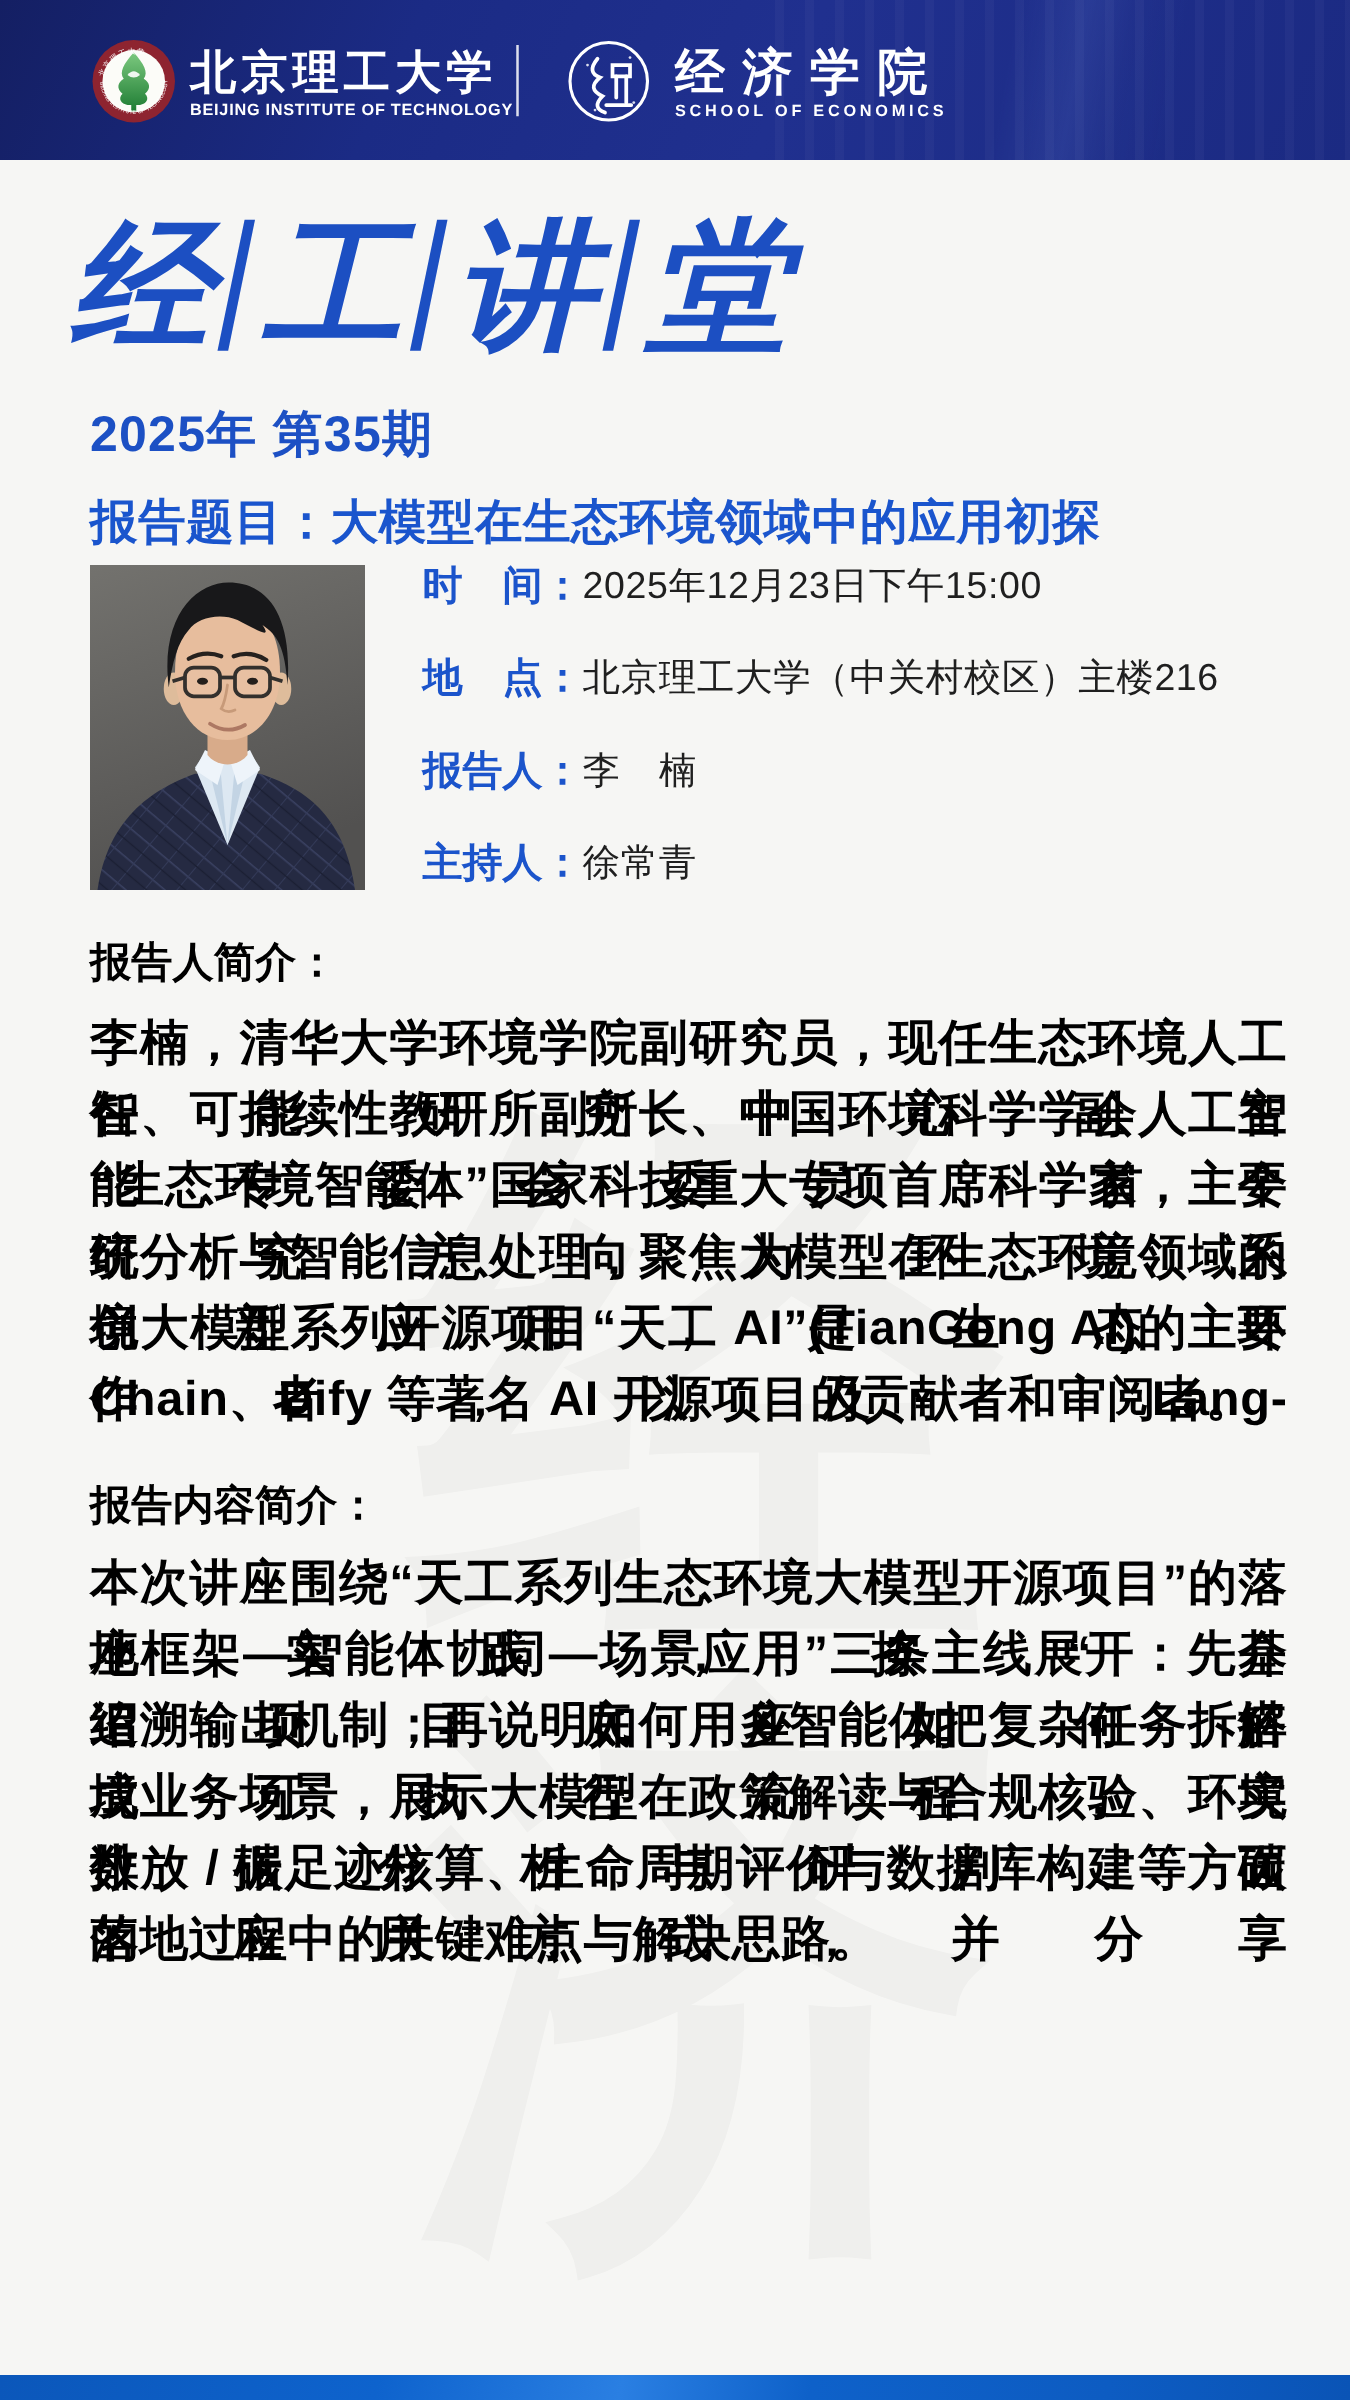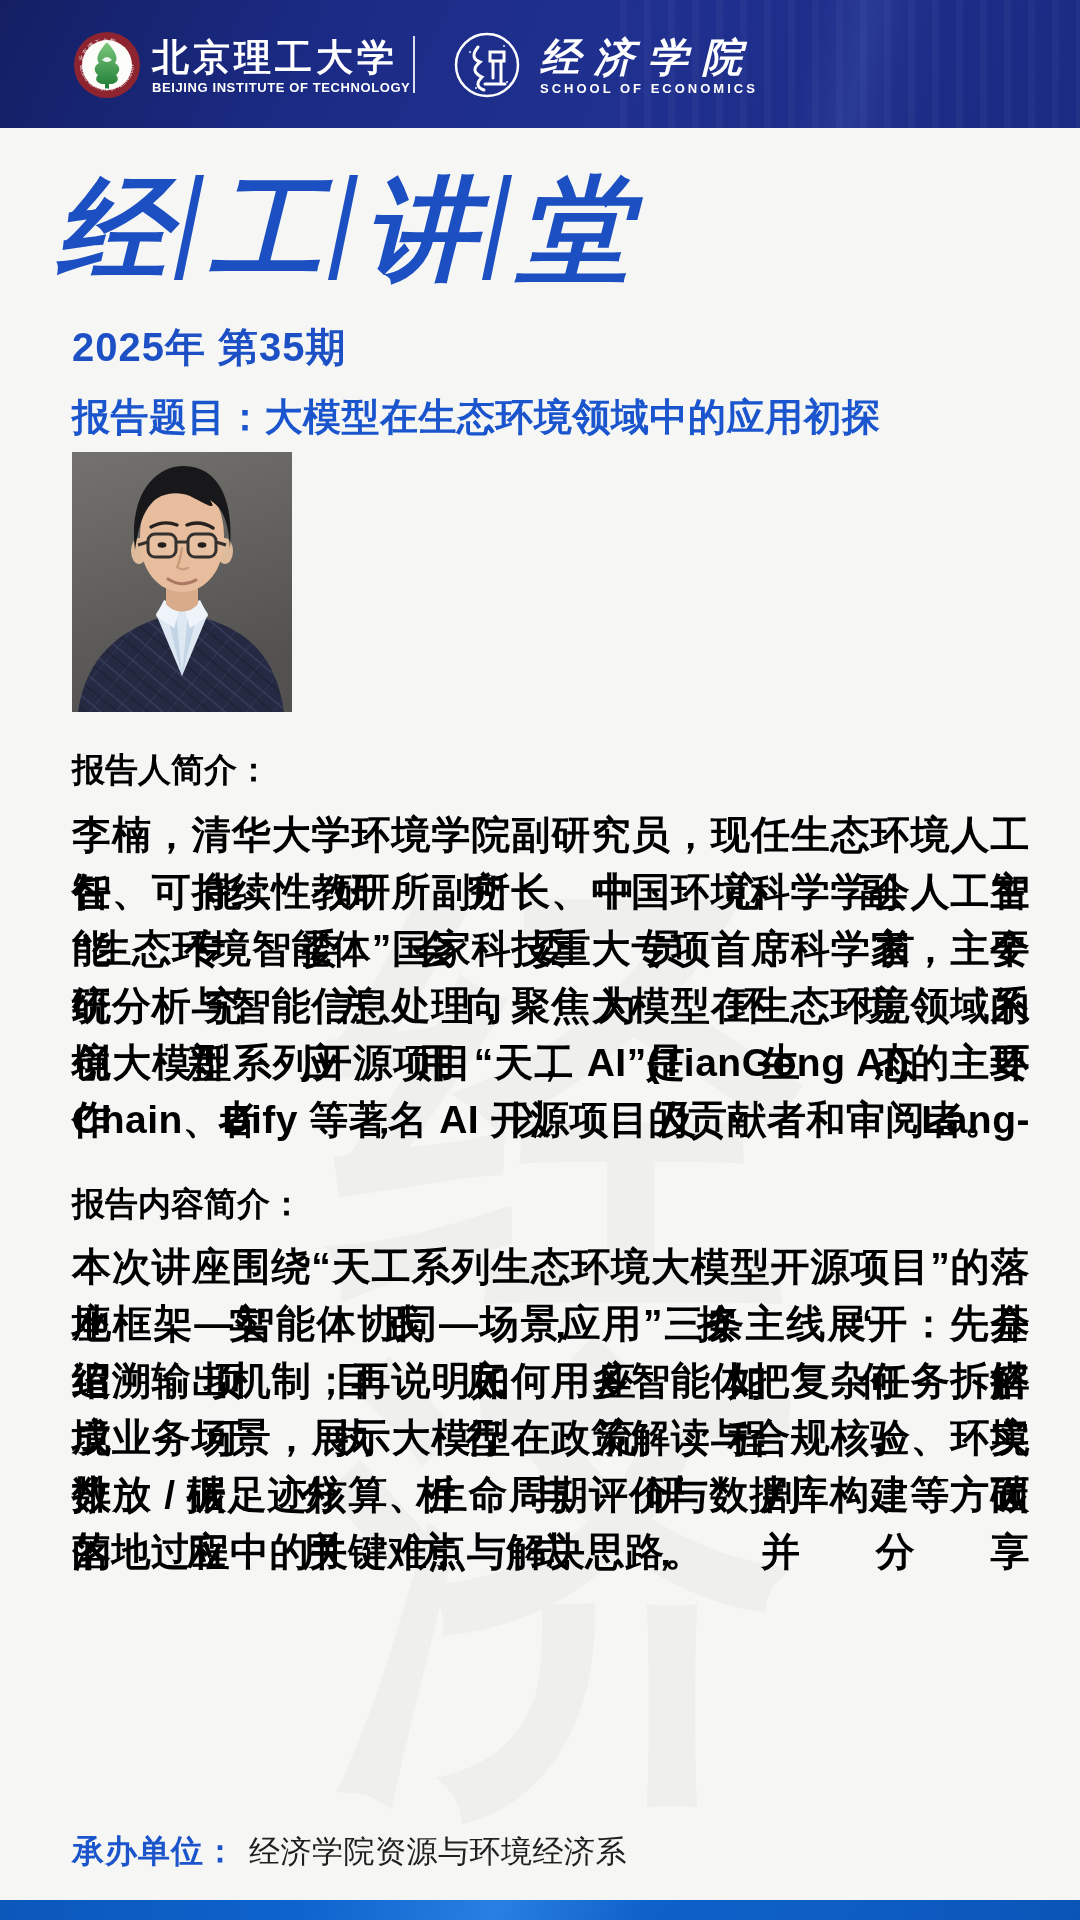--- a/index.html
+++ b/index.html
@@ -14,21 +14,21 @@
          repeating-linear-gradient(90deg,rgba(255,255,255,0.045) 0 7px,transparent 7px 24px);
        opacity:.75;}
   .hdr-emblem{position:absolute;left:72px;top:30px;width:70px;height:70px;}
   .hdr-seal{position:absolute;left:452px;top:30px;width:70px;height:70px;}
   .hdr-divider{position:absolute;left:413px;top:36px;width:2px;height:57px;background:rgba(255,255,255,0.85);}
   .uni-cn{position:absolute;left:152px;top:33px;color:#fff;font-size:37px;font-weight:700;
           letter-spacing:4px;font-family:"Liberation Serif","DejaVu Serif",serif;white-space:nowrap;}
   .uni-en{position:absolute;left:152px;top:80px;color:#fff;font-size:13px;font-weight:700;
           letter-spacing:0.6px;white-space:nowrap;}
   .sch-cn{position:absolute;left:540px;top:30px;color:#fff;font-size:40px;font-weight:700;
-          letter-spacing:14px;font-family:"Liberation Serif","DejaVu Serif",serif;font-style:italic;white-space:nowrap;}
+          letter-spacing:14px;font-family:"Liberation Serif","DejaVu Serif",serif;white-space:nowrap;}
   .sch-en{position:absolute;left:540px;top:81px;color:#fff;font-size:13px;font-weight:700;
           letter-spacing:3px;white-space:nowrap;}
   
   .watermark{position:absolute;left:330px;top:880px;width:900px;height:980px;
              font-size:470px;line-height:470px;font-weight:700;color:rgba(40,40,45,0.030);
              font-family:"Liberation Serif","DejaVu Serif",serif;pointer-events:none;z-index:0;}
   
   .series-title{position:absolute;left:56px;top:150px;height:160px;display:flex;align-items:center;
                 color:#1c4fc2;z-index:2;}
   .t-char{font-size:112px;font-weight:700;font-family:"Liberation Serif","DejaVu Serif",serif;
@@ -174,20 +174,38 @@
       <line x1="144" y1="90" x2="154" y2="93"></line>
     </g>
 
     <ellipse cx="90" cy="93" rx="4.4" ry="2.8" fill="#241f1c"></ellipse>
     <ellipse cx="130" cy="93" rx="4.4" ry="2.8" fill="#241f1c"></ellipse>
 
     <path d="M110 96 q-2 14 -5 19 q5 4 11 1" stroke="#c79a79" stroke-width="2.2" fill="none" stroke-linecap="round"></path>
     <path d="M96 127 q14 9 28 1" stroke="#ad7863" stroke-width="3" fill="none" stroke-linecap="round"></path>
   </svg>
 
+  <div class="info">
+    <div class="info-row">
+      <span class="info-label">时　间：</span>
+      <span class="info-value">2025年12月23日下午15:00</span>
+    </div>
+    <div class="info-row">
+      <span class="info-label">地　点：</span>
+      <span class="info-value">北京理工大学（中关村校区）主楼216</span>
+    </div>
+    <div class="info-row">
+      <span class="info-label">报告人：</span>
+      <span class="info-value">李　楠</span>
+    </div>
+    <div class="info-row">
+      <span class="info-label">主持人：</span>
+      <span class="info-value">徐常青</span>
+    </div>
+  </div>
 
   <div class="sec-heading" style="top:748px;">报告人简介：</div>
   <div class="para" style="top:806px;">
     <div class="line jl">李楠，清华大学环境学院副研究员，现任生态环境人工智能研究中心副主</div>
     <div class="line jl">任、可持续性教研所副所长、中国环境科学学会人工智能专委会委员、首个</div>
     <div class="line jl">“生态环境智能体”国家科技重大专项首席科学家，主要研究方向为环境系</div>
     <div class="line jl">统分析与智能信息处理，聚焦大模型在生态环境领域的创新应用，是生态环</div>
     <div class="line jl">境大模型系列开源项目“天工 AI”(TianGong AI)的主要作者，以及 Lang-</div>
     <div class="line">Chain、Dify 等著名 AI 开源项目的贡献者和审阅者。</div>
   </div>
@@ -195,19 +213,15 @@
   <div class="sec-heading" style="top:1182px;">报告内容简介：</div>
   <div class="para" style="top:1238px;">
     <div class="line jl">本次讲座围绕“天工系列生态环境大模型开源项目”的落地实践，按“基</div>
     <div class="line jl">座框架—智能体协同—场景应用”三条主线展开：先介绍项目底座如何搭</div>
     <div class="line jl">追溯输出机制；再说明如何用多智能体把复杂任务拆解成可执行流程，实</div>
     <div class="line jl">境业务场景，展示大模型在政策解读与合规核验、环境数据分析与研判、碳</div>
     <div class="line jl">排放 / 碳足迹核算、生命周期评价与数据库构建等方面的应用方式，并分享</div>
     <div class="line">落地过程中的关键难点与解决思路。</div>
   </div>
 
-  <div class="organizer">
-    <span class="org-label">承办单位：</span>
-    <span class="org-value">经济学院资源与环境经济系</span>
-  </div>
 
   <div class="footer-bar"></div>
 </div>
 
 </body></html>

